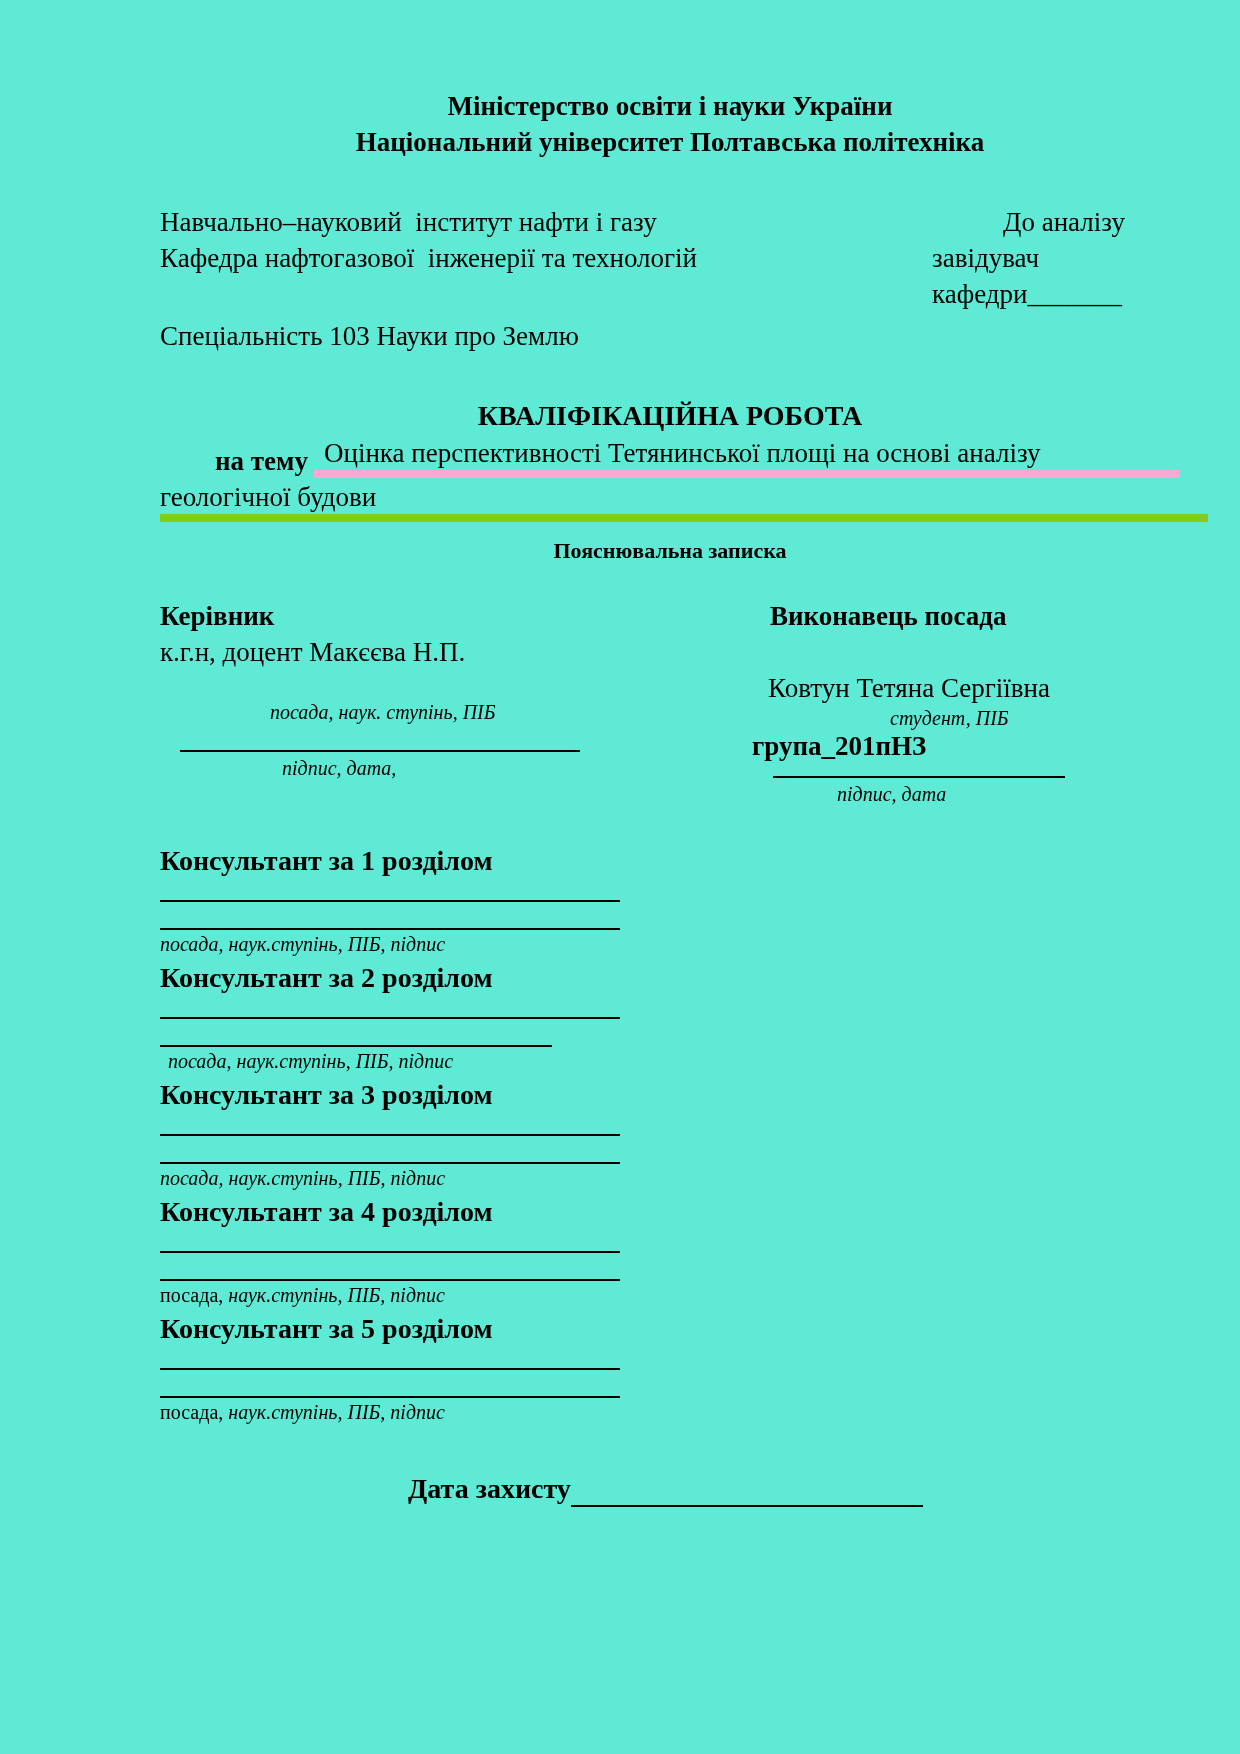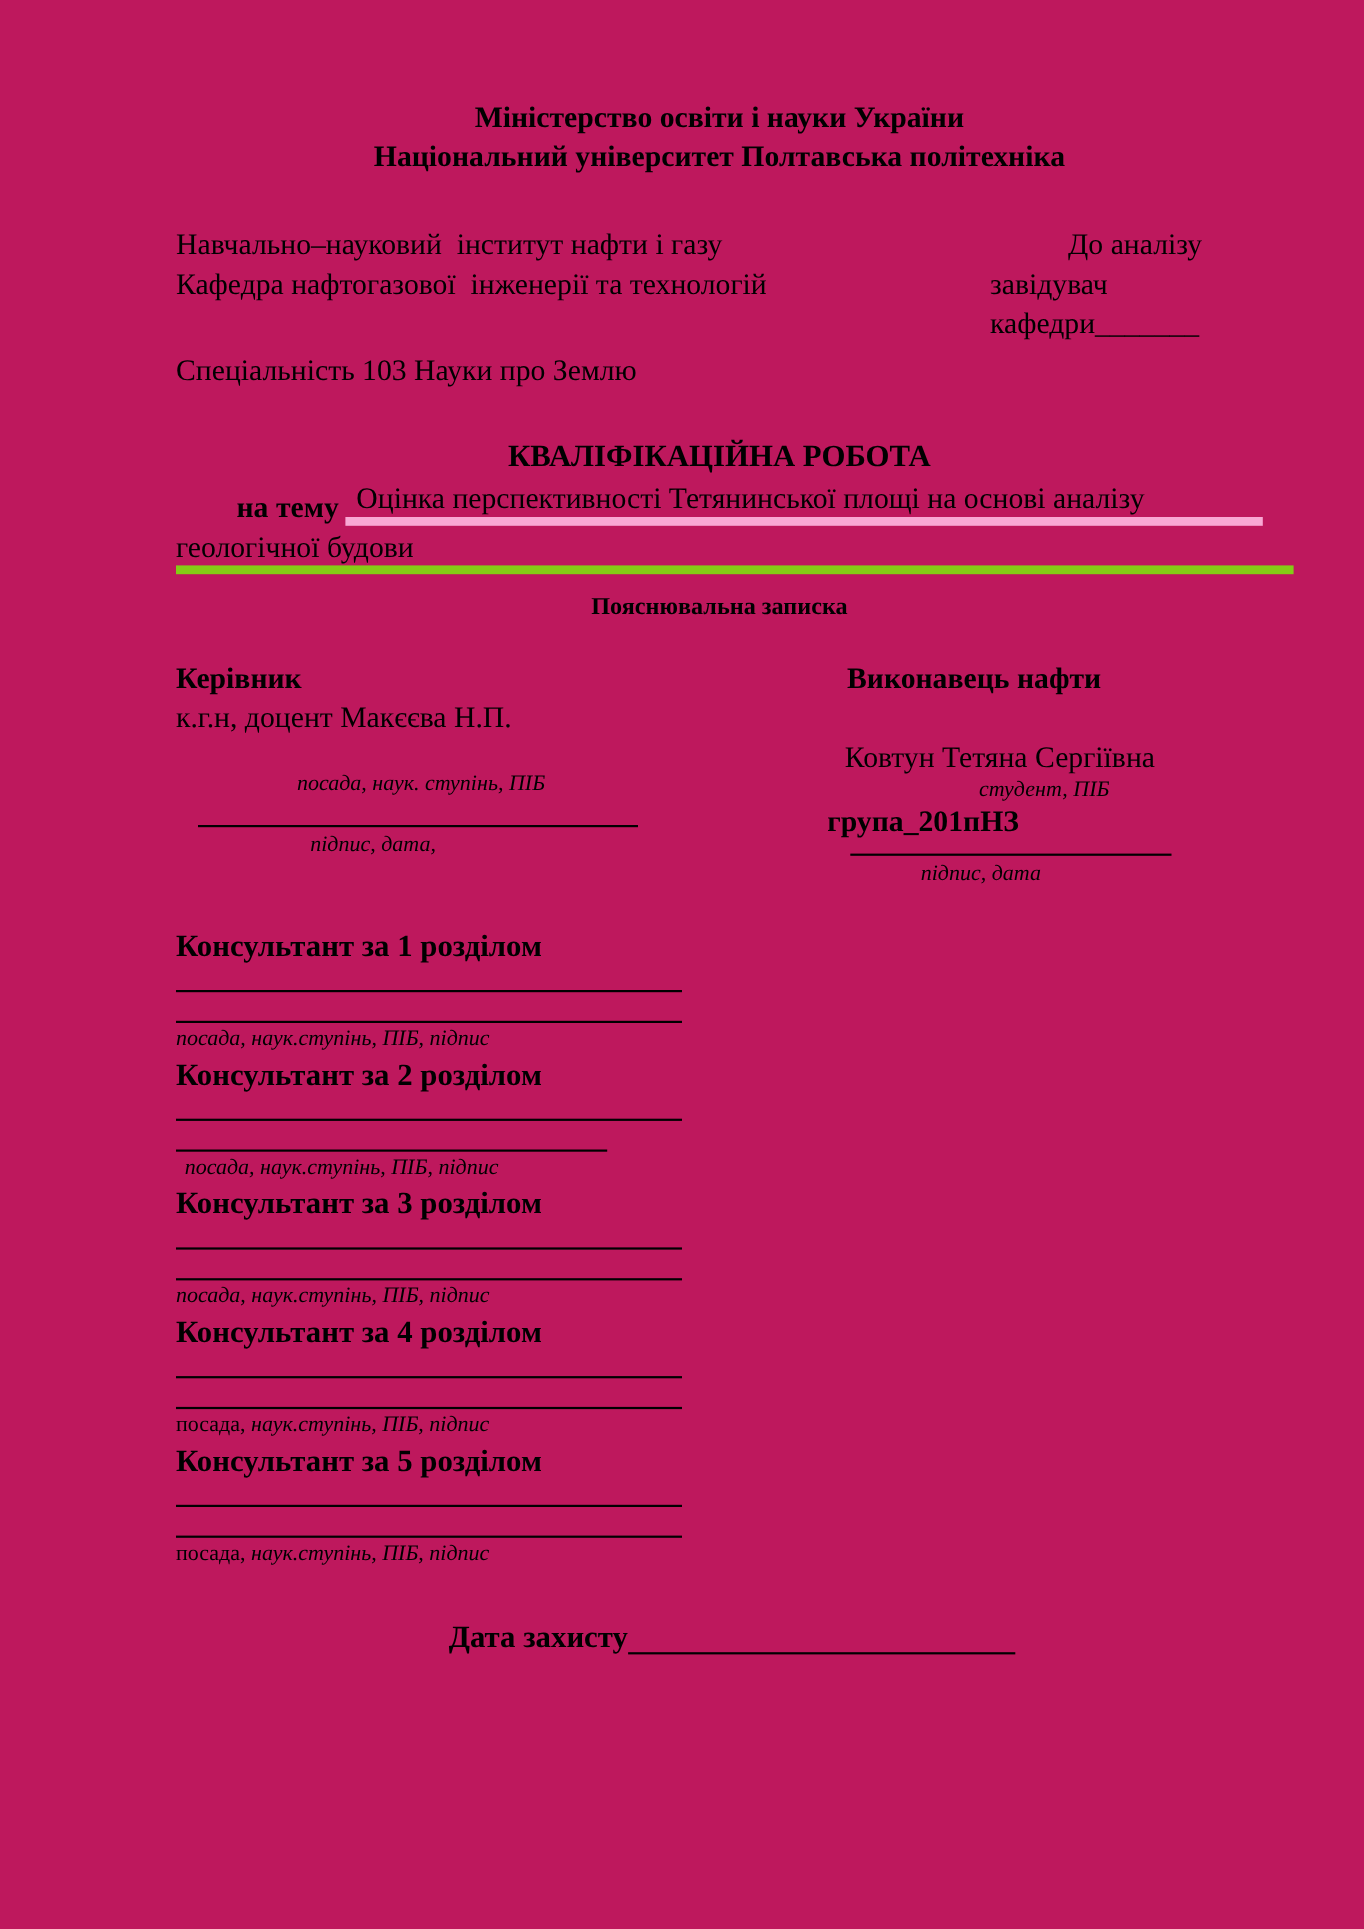--- a/index.html
+++ b/index.html
@@ -1,27 +1,27 @@
 <!DOCTYPE html>
 <html><head>
 <meta charset="utf-8">
 <style>
   html,body { margin:0; padding:0; background:#888; }
   .page {
     position: relative;
     width: 1240px;
     height: 1754px;
     margin: 0 auto;
-    background: #be185d;
+    background: #5eead4;
     color: #000000;
     font-family: "Liberation Serif", "DejaVu Serif", serif;
     font-size: 27px;
     line-height: 36px;
     box-sizing: border-box;
-    padding: 88px 92px 0 160px;
+    padding: 88px 60px 0 160px;
     overflow: hidden;
   }
   .center { text-align: center; }
 
   .ministry div { font-weight: bold; line-height: 36px; white-space: pre-wrap; }
 
   .inst-approve-row { display: flex; margin-top: 44px; }
   .inst-col { flex: 1; }
   .inst-col div { white-space: pre-wrap; line-height: 36px; }
   .approve-col { width: 248px; flex: none; }
@@ -62,21 +62,21 @@
   .consultant { margin-bottom: 6px; }
   .c-title { font-weight: bold; font-size: 28px; line-height: 34px; }
   .sig-line { width: 460px; height: 22px; border-bottom: 2px solid #000; }
   .sig-line2 { width: 460px; height: 26px; border-bottom: 2px solid #000; }
   .sig-line2.short { width: 392px; }
   .c-caption { font-size: 20px; line-height: 22px; margin-top: 3px; }
   .c-caption .plain { font-style: normal; }
   .c-caption .ital { font-style: italic; }
   .c-caption.indent { padding-left: 8px; }
 
-  .defense { margin-top: 48px; margin-left: 248px; display: flex; align-items: center; }
+  .defense { margin-top: 48px; margin-left: 248px; display: flex; align-items: flex-end; }
   .defense-label { font-weight: bold; font-size: 28px; line-height: 36px; flex: none; }
   .defense-line { width: 352px; height: 28px; border-bottom: 2px solid #000; }
 </style>
 </head>
 <body>
 
 <div class="page">
 
   <div class="ministry center">
     <div>Міністерство освіти і науки України</div>
@@ -111,21 +111,21 @@
     <div class="sup-col">
       <div class="sup-heading">Керівник</div>
       <div class="sup-name">к.г.н, доцент Макєєва Н.П.</div>
       <div class="sup-gap"></div>
       <div class="small-caption sup-caption">посада, наук. ступінь, ПІБ</div>
       <div class="sup-line"></div>
       <div class="small-caption sup-sign">підпис, дата,</div>
     </div>
     <div class="people-spacer"></div>
     <div class="exe-col">
-      <div class="exe-heading">Виконавець нафти</div>
+      <div class="exe-heading">Виконавець посада</div>
       <div class="exe-gap"></div>
       <div class="exe-name">Ковтун Тетяна Сергіївна</div>
       <div class="small-caption exe-caption">студент, ПІБ</div>
       <div class="exe-group">група_201пНЗ</div>
       <div class="exe-line"></div>
       <div class="small-caption exe-sign">підпис, дата</div>
     </div>
   </div>
 
   <div class="consultants">

